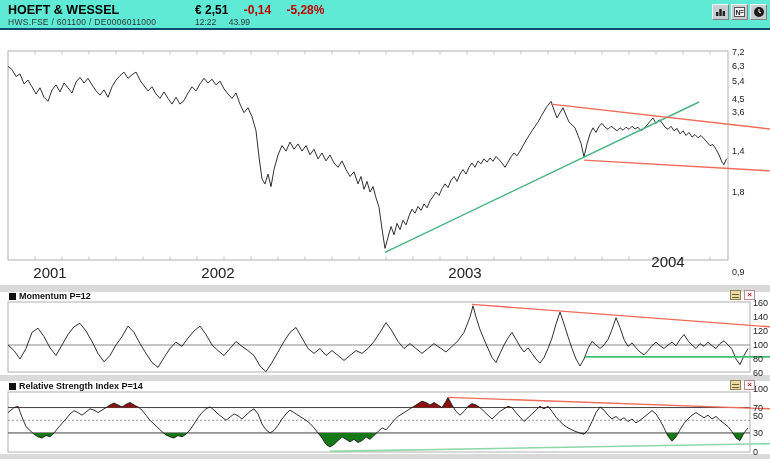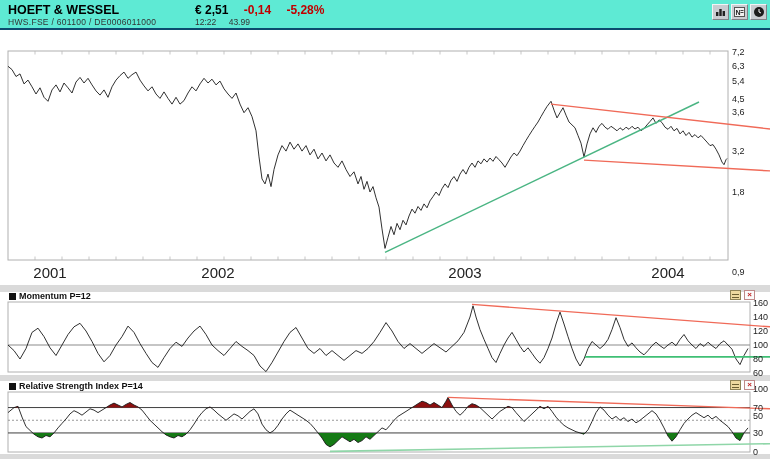--- a/index.html
+++ b/index.html
@@ -133,27 +133,27 @@
       <line x1="448" y1="397.4" x2="770" y2="408.8" stroke="#f06a58" stroke-width="1.4"></line>
       <line x1="330" y1="451.4" x2="770" y2="443.7" stroke="#8fd6a8" stroke-width="1.6"></line>
     </svg>
 
   <div class="labels" id="labels">
       <span class="axis-label" style="left: 732px; top: 47.0178px;">7,2</span>
       <span class="axis-label" style="left: 732px; top: 60.5045px;">6,3</span>
       <span class="axis-label" style="left: 732px; top: 76.0737px; text-align: center;">5,4</span>
       <span class="axis-label" style="left: 732px; top: 94.4882px;">4,5</span>
       <span class="axis-label" style="left: 732px; top: 107px;">3,6</span>
-      <span class="axis-label" style="left: 732px; top: 146.082px;">3,2</span>
+      <span class="axis-label" style="left: 732px; top: 146.082px;">1,4</span>
       <span class="axis-label" style="left: 732px; top: 187.034px;">1,8</span>
       <span class="axis-label" style="left: 732px; top: 267px;">0,9</span>
       <span class="x-label" style="left: 33px; top: 264px;">2001</span>
       <span class="x-label" style="left: 201px; top: 264px;">2002</span>
       <span class="x-label" style="left: 448px; top: 264px;">2003</span>
-      <span class="x-label" style="left: 651px; top: 264px; text-align: center;">2004</span>
+      <span class="x-label" style="left: 651px; top: 253px; text-align: center;">2004</span>
       <span class="axis-label" style="left: 753px; top: 298px;">160</span>
       <span class="axis-label" style="left: 753px; top: 312px;">140</span>
       <span class="axis-label" style="left: 753px; top: 326px;">120</span>
       <span class="axis-label" style="left: 753px; top: 340px;">100</span>
       <span class="axis-label" style="left: 753px; top: 354px;">80</span>
       <span class="axis-label" style="left: 753px; top: 368px;">60</span>
       <span class="axis-label" style="left: 753px; top: 383.5px;">100</span>
       <span class="axis-label" style="left: 753px; top: 402.55px;">70</span>
       <span class="axis-label" style="left: 753px; top: 411px;">50</span>
       <span class="axis-label" style="left: 753px; top: 427.95px;">30</span>

